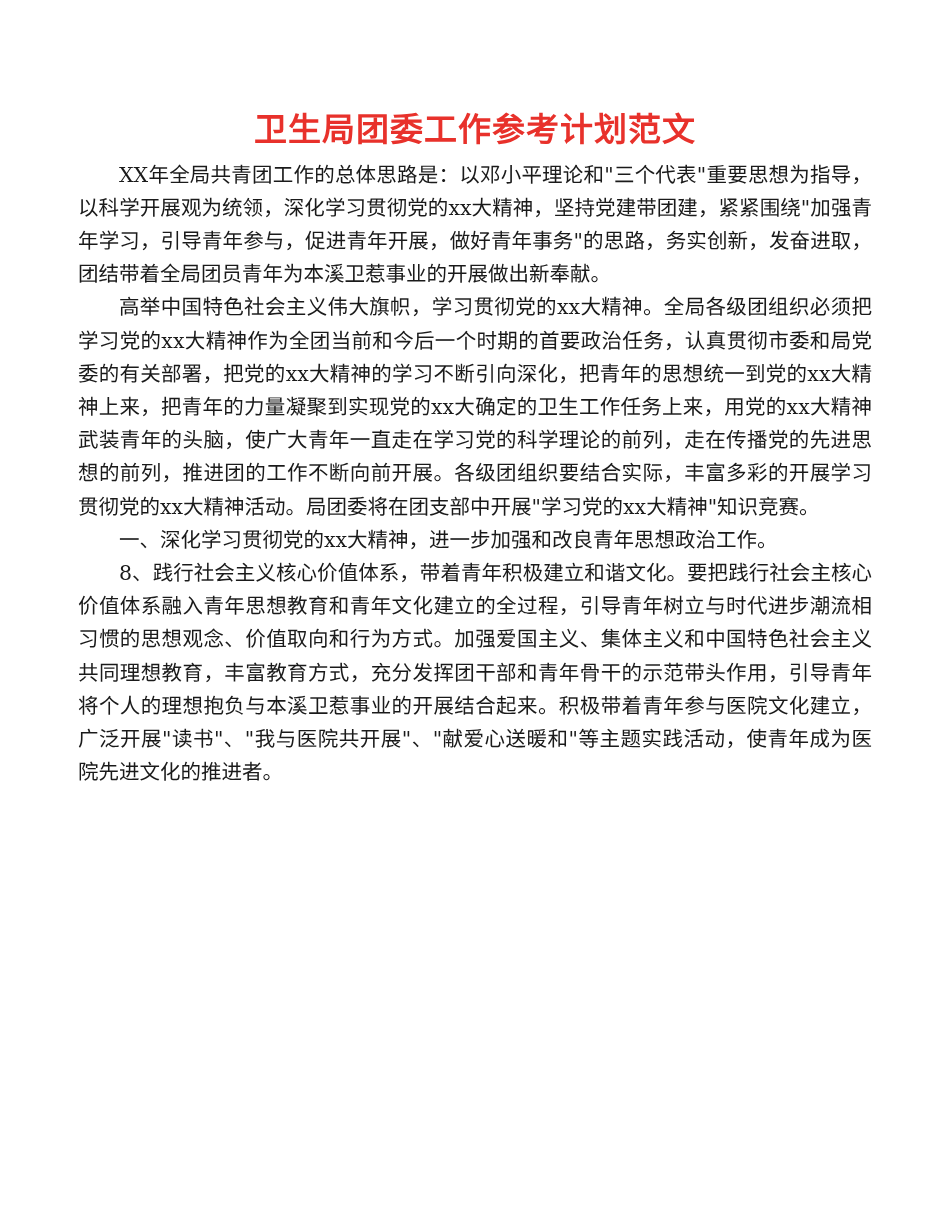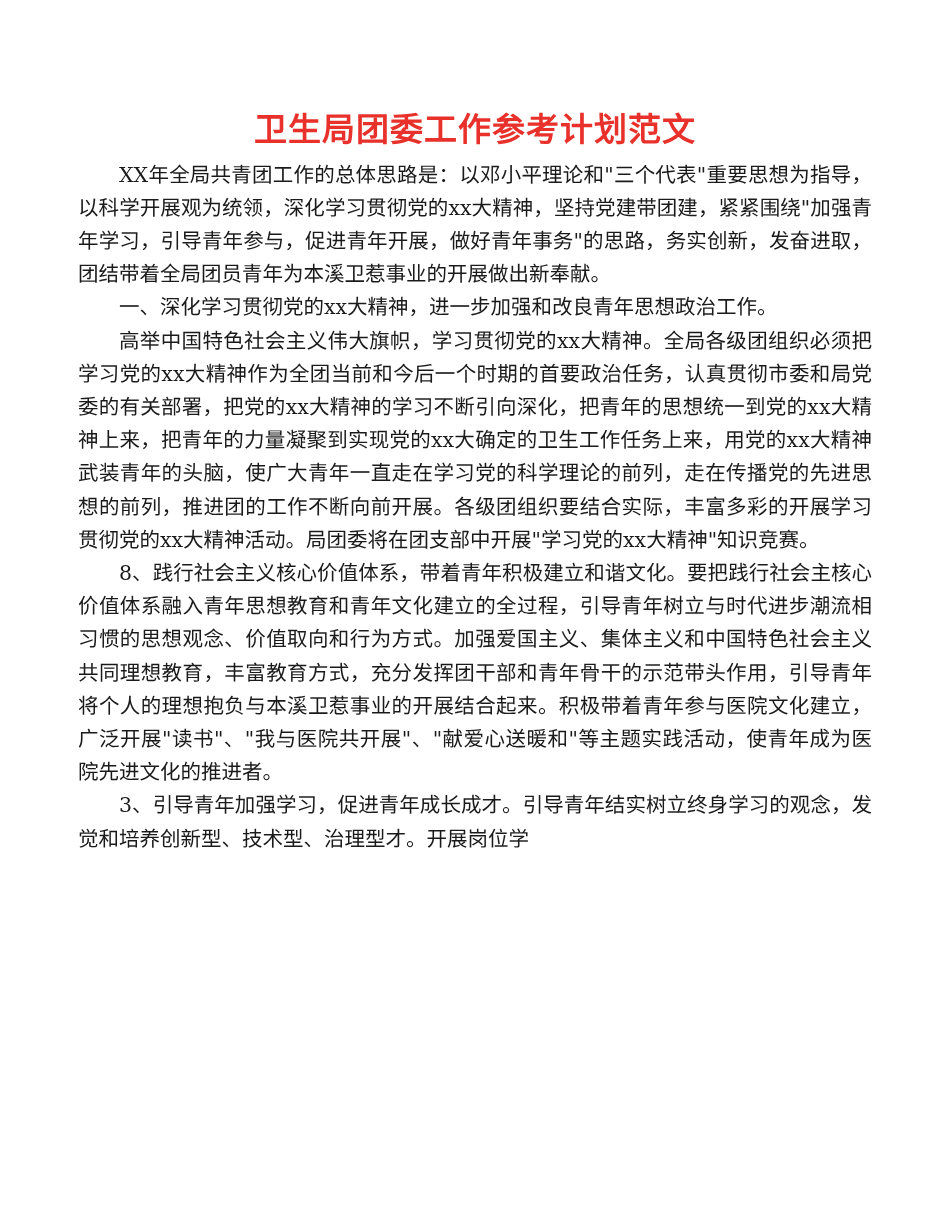--- a/index.html
+++ b/index.html
@@ -46,18 +46,17 @@
   }
 </style>
 </head>
 <body>
 
 <div class="page">
   <h1 class="doc-title">卫生局团委工作参考计划范文</h1>
 
   <div class="body-text">
     <p class="para">XX年全局共青团工作的总体思路是：以邓小平理论和"三个代表"重要思想为指导，以科学开展观为统领，深化学习贯彻党的xx大精神，坚持党建带团建，紧紧围绕"加强青年学习，引导青年参与，促进青年开展，做好青年事务"的思路，务实创新，发奋进取，团结带着全局团员青年为本溪卫惹事业的开展做出新奉献。</p>
+    <p class="para">高举中国特色社会主义伟大旗帜，学习贯彻党的xx大精神。全局各级团组织必须把学习党的xx大精神作为全团当前和今后一个时期的首要政治任务，认真贯彻市委和局党委的有关部署，把党的xx大精神的学习不断引向深化，把青年的思想统一到党的xx大精神上来，把青年的力量凝聚到实现党的xx大确定的卫生工作任务上来，用党的xx大精神武装青年的头脑，使广大青年一直走在学习党的科学理论的前列，走在传播党的先进思想的前列，推进团的工作不断向前开展。各级团组织要结合实际，丰富多彩的开展学习贯彻党的xx大精神活动。局团委将在团支部中开展"学习党的xx大精神"知识竞赛。</p>
     <p class="para">一、深化学习贯彻党的xx大精神，进一步加强和改良青年思想政治工作。</p>
-    <p class="para">高举中国特色社会主义伟大旗帜，学习贯彻党的xx大精神。全局各级团组织必须把学习党的xx大精神作为全团当前和今后一个时期的首要政治任务，认真贯彻市委和局党委的有关部署，把党的xx大精神的学习不断引向深化，把青年的思想统一到党的xx大精神上来，把青年的力量凝聚到实现党的xx大确定的卫生工作任务上来，用党的xx大精神武装青年的头脑，使广大青年一直走在学习党的科学理论的前列，走在传播党的先进思想的前列，推进团的工作不断向前开展。各级团组织要结合实际，丰富多彩的开展学习贯彻党的xx大精神活动。局团委将在团支部中开展"学习党的xx大精神"知识竞赛。</p>
     <p class="para">8、践行社会主义核心价值体系，带着青年积极建立和谐文化。要把践行社会主核心价值体系融入青年思想教育和青年文化建立的全过程，引导青年树立与时代进步潮流相习惯的思想观念、价值取向和行为方式。加强爱国主义、集体主义和中国特色社会主义共同理想教育，丰富教育方式，充分发挥团干部和青年骨干的示范带头作用，引导青年将个人的理想抱负与本溪卫惹事业的开展结合起来。积极带着青年参与医院文化建立，广泛开展"读书"、"我与医院共开展"、"献爱心送暖和"等主题实践活动，使青年成为医院先进文化的推进者。</p>
-    <p class="para">3、引导青年加强学习，促进青年成长成才。引导青年结实树立终身学习的观念，发觉和培养创新型、技术型、治理型才。开展岗位学</p>
   </div>
 </div>
 
 </body></html>

